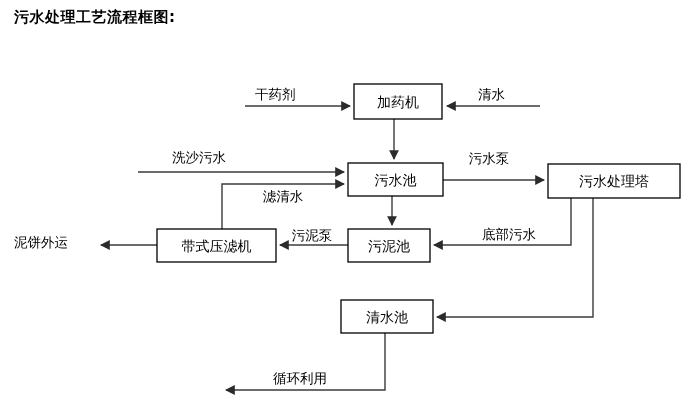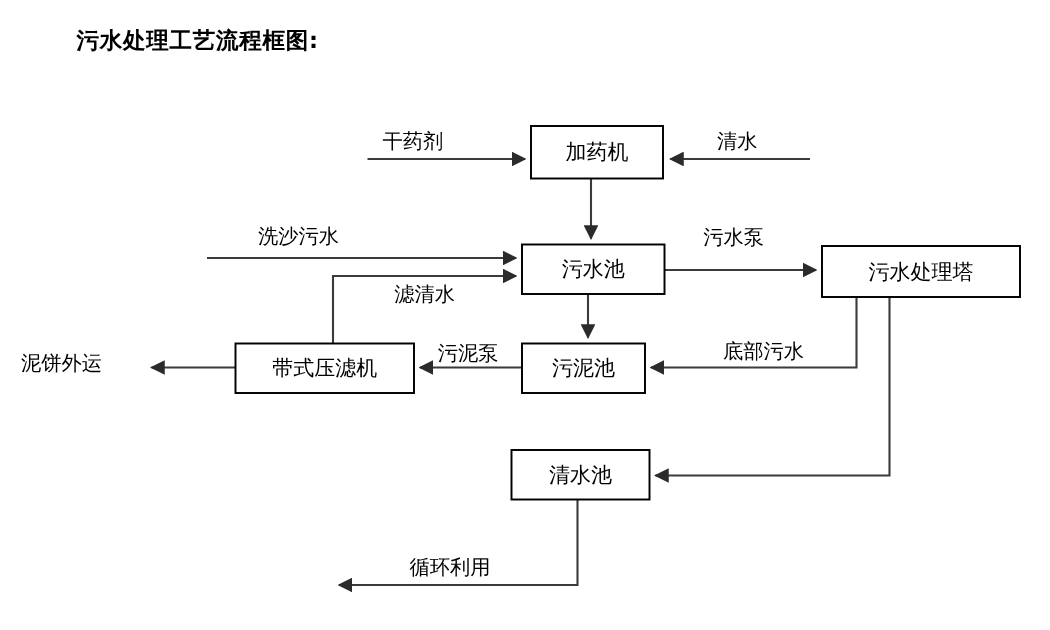--- a/index.html
+++ b/index.html
@@ -10,27 +10,26 @@
   body {
     width: 700px;
     height: 420px;
     position: relative;
     font-family: "DejaVu Sans", "Liberation Sans", sans-serif;
     overflow: hidden;
   }
   #page-title {
     position: absolute;
     left: 14px;
-    top: 18px;
+    top: 8px;
     font-size: 15px;
     font-weight: bold;
     color: #000000;
     letter-spacing: 0.5px;
     white-space: nowrap;
-    margin-left: 37px;
   }
   #flow-svg {
     position: absolute;
     left: 0;
     top: 0;
   }
   .box-rect {
     fill: #ffffff;
     stroke: #000000;
     stroke-width: 1.3;

